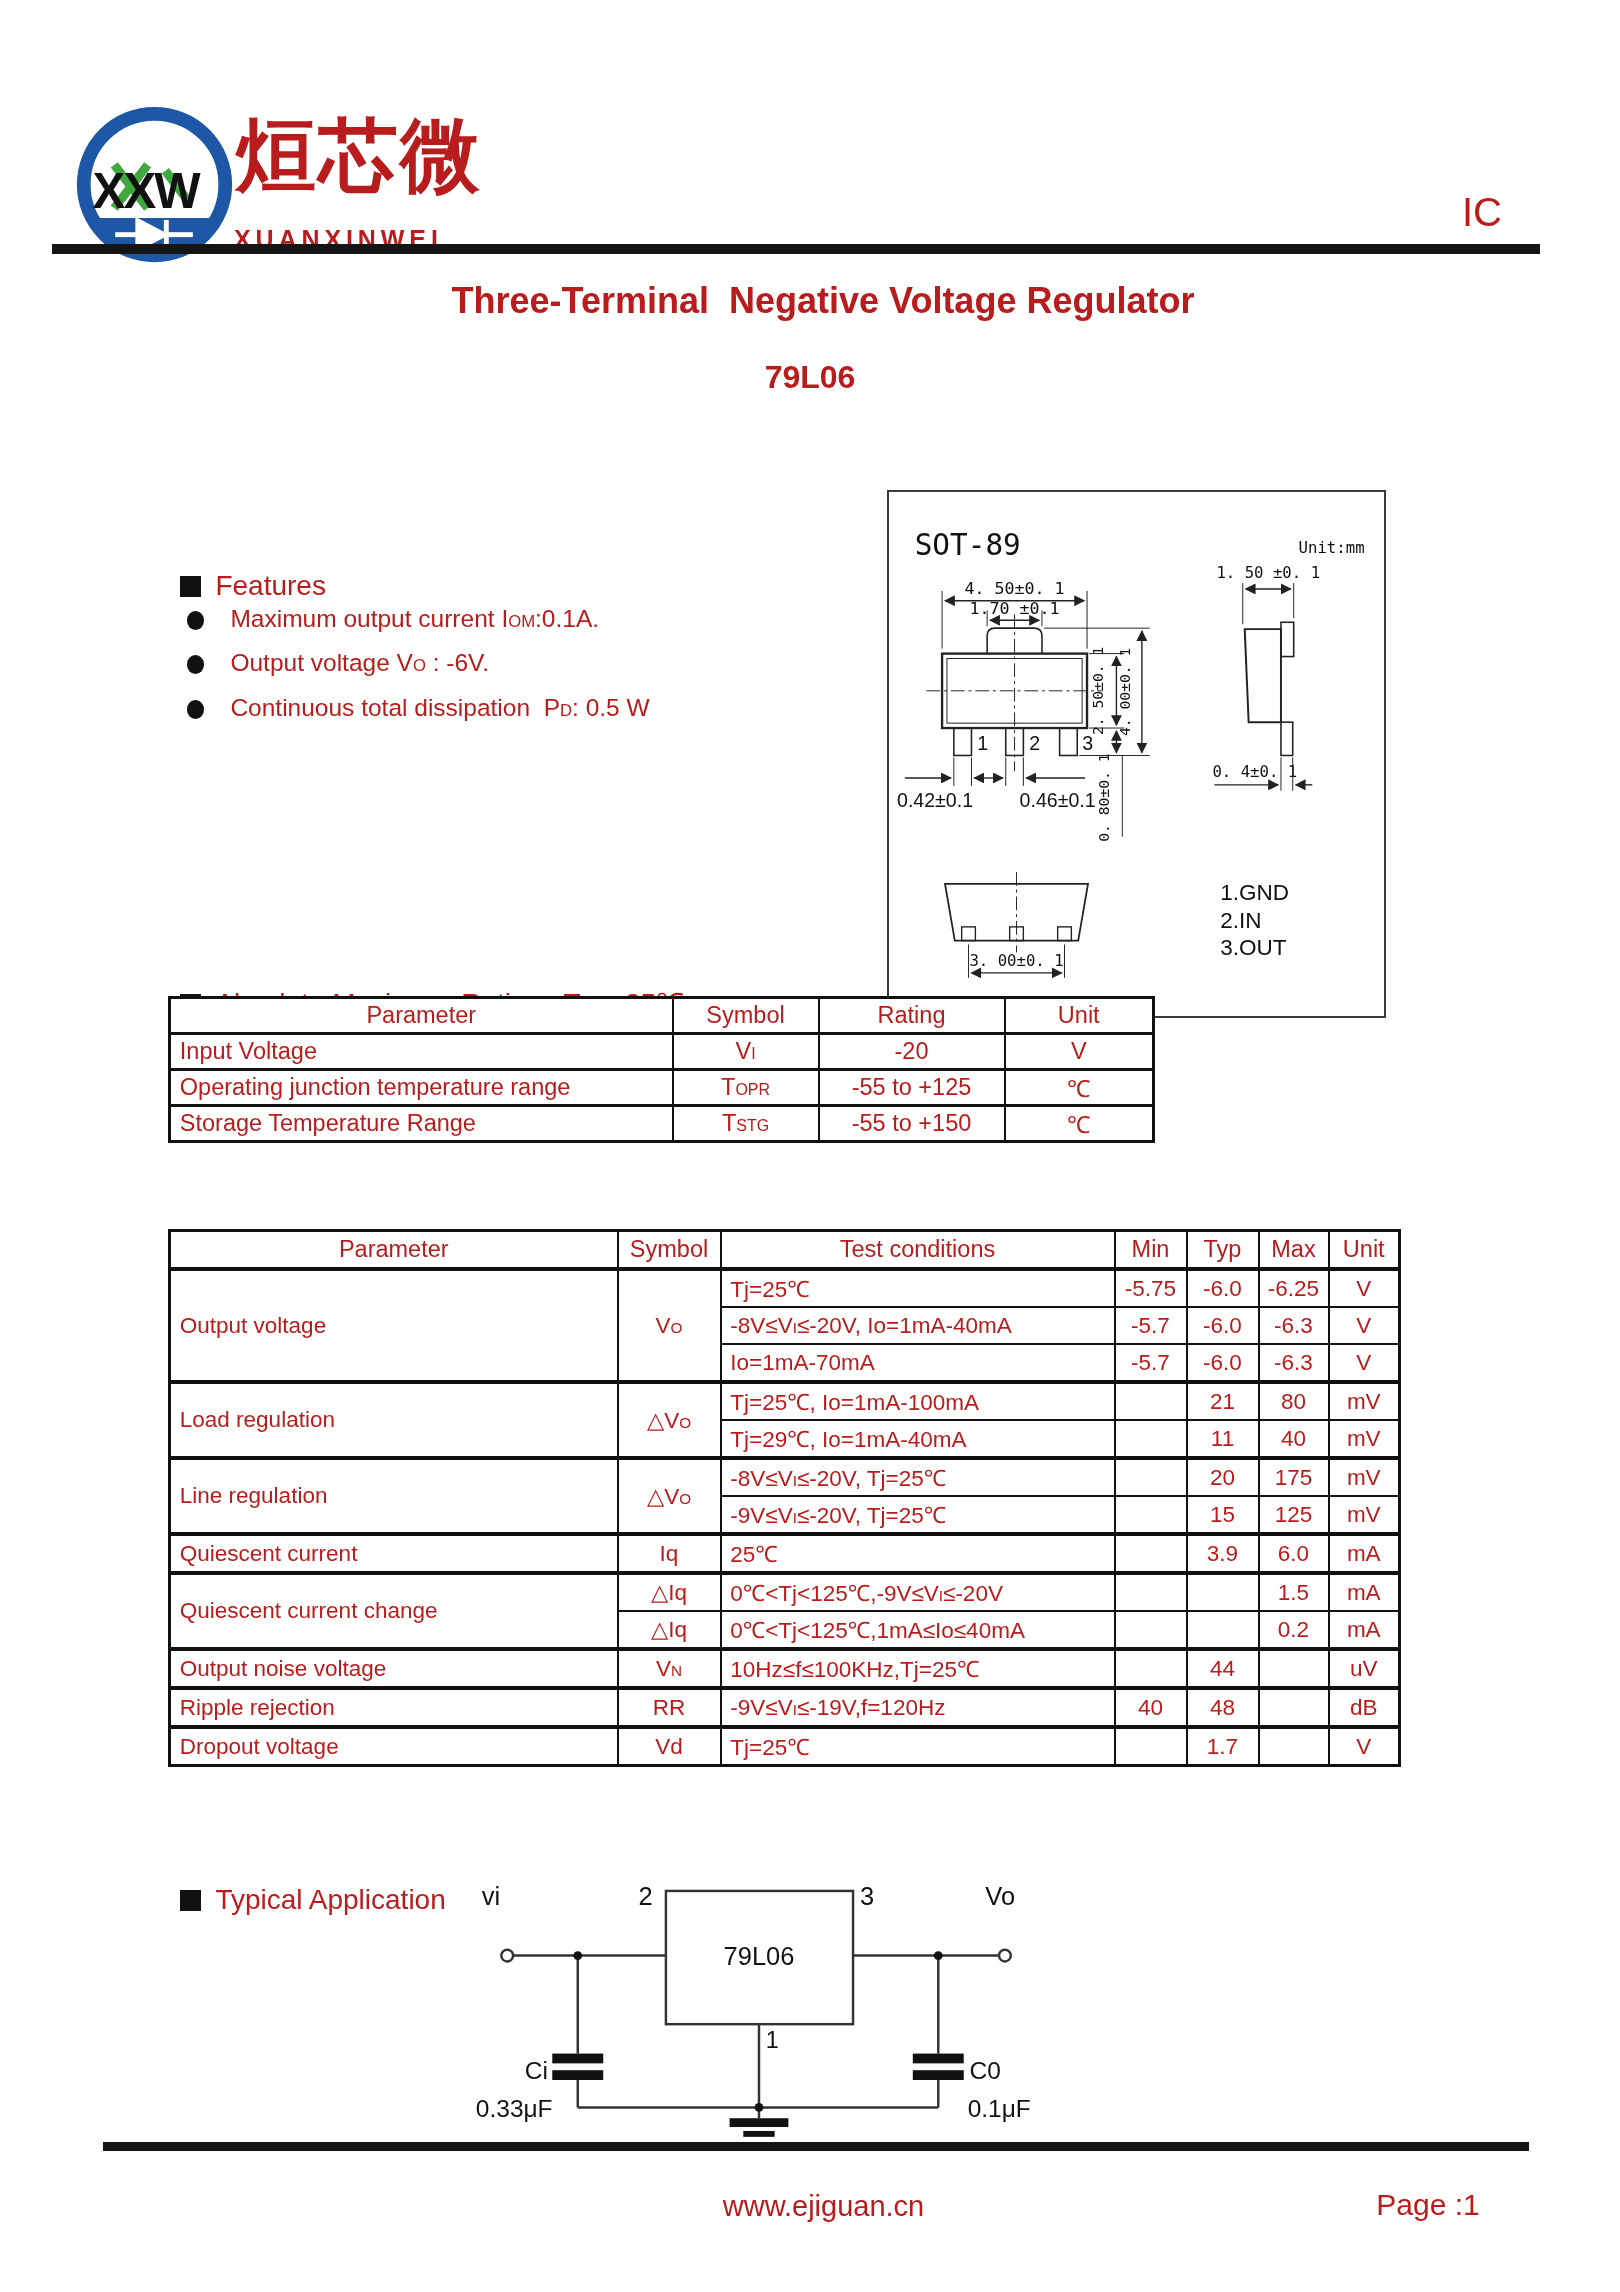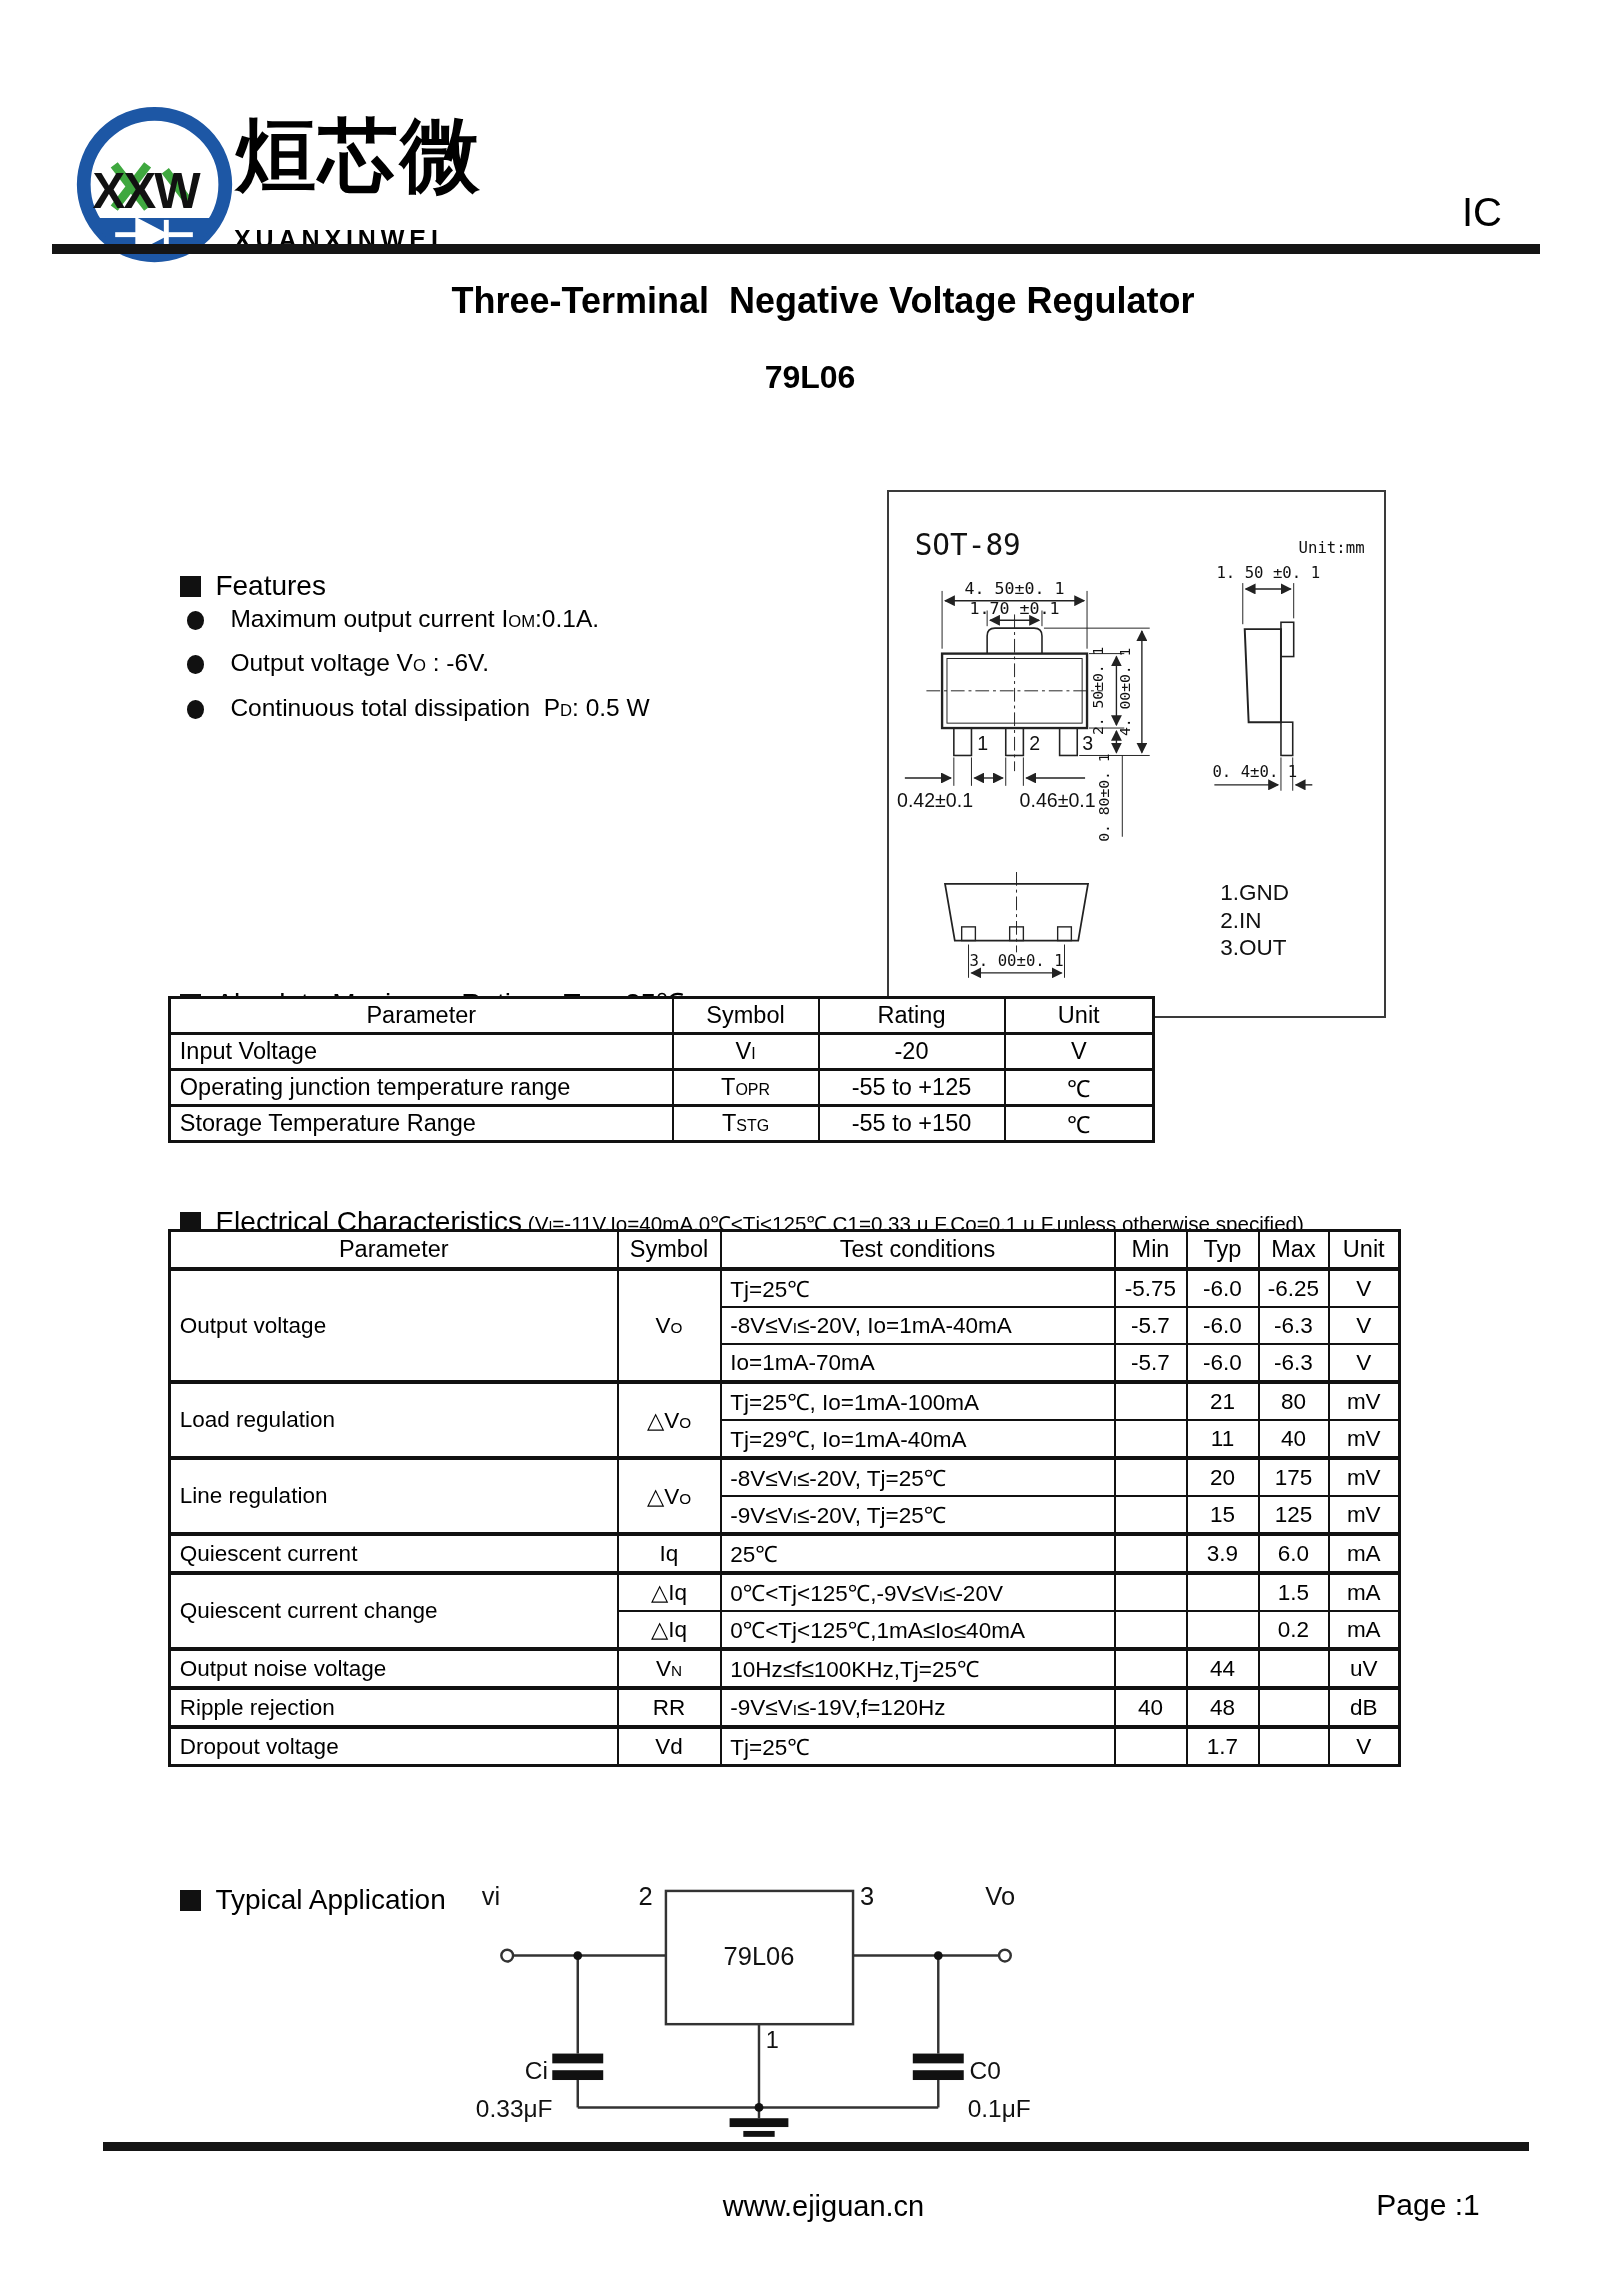--- a/index.html
+++ b/index.html
@@ -1,17 +1,17 @@
 <!DOCTYPE html>
 <html><head>
 <meta charset="utf-8">
 <style>
   html,body{margin:0;padding:0;background:#9a9a9a;}
   .page{position:relative;width:1620px;height:2293px;background:#ffffff;
-        font-family:"Liberation Sans",sans-serif;color:#000000;overflow:hidden;}
+        font-family:"Liberation Sans",sans-serif;color:#b91c1c;overflow:hidden;}
   .abs{position:absolute;}
   .sub{font-size:68%;}
   
   .smd-type{left:0;top:182px;width:1620px;text-align:center;font-size:42px;letter-spacing:1px;}
   .ic-label{left:1462px;top:190px;font-size:40px;}
   .rule{background:#151515;}
   .cjk{left:236px;top:116px;font-size:80px;font-weight:bold;letter-spacing:2px;line-height:1;}
   .latin{left:234px;top:225px;font-size:25px;font-weight:bold;letter-spacing:4.9px;}
   
   .doc-title{left:0;top:280px;width:1620px;text-align:center;font-size:36px;font-weight:bold;white-space:pre;padding-left:13px;}
@@ -200,23 +200,20 @@
     </tr>
     <tr>
       <td class="l">Storage Temperature Range</td>
       <td class="c"><span>T</span><span class="sub">STG</span></td>
       <td class="c">-55 to +150</td>
       <td class="c">℃</td>
     </tr>
   </tbody>
     </table>
 
-  <div class="abs sec" style="left:149px;top:1174px">
-    <span class="sq"></span><span>Electrical Characteristics</span><span class="cond-note"><span>(V</span><span class="sub">I</span><span>=-11V,Io=40mA,0℃&lt;Tj&lt;125℃,C1=0.33 μ F,Co=0.1 μ F,unless otherwise specified)</span></span>
-  </div>
   <table class="abs elec-table" style="left:168px;top:1229px">
     <colgroup>
         <col style="width:448px">
         <col style="width:103px">
         <col style="width:394px">
         <col style="width:72px">
         <col style="width:72px">
         <col style="width:70px">
         <col style="width:71px">
       </colgroup>

